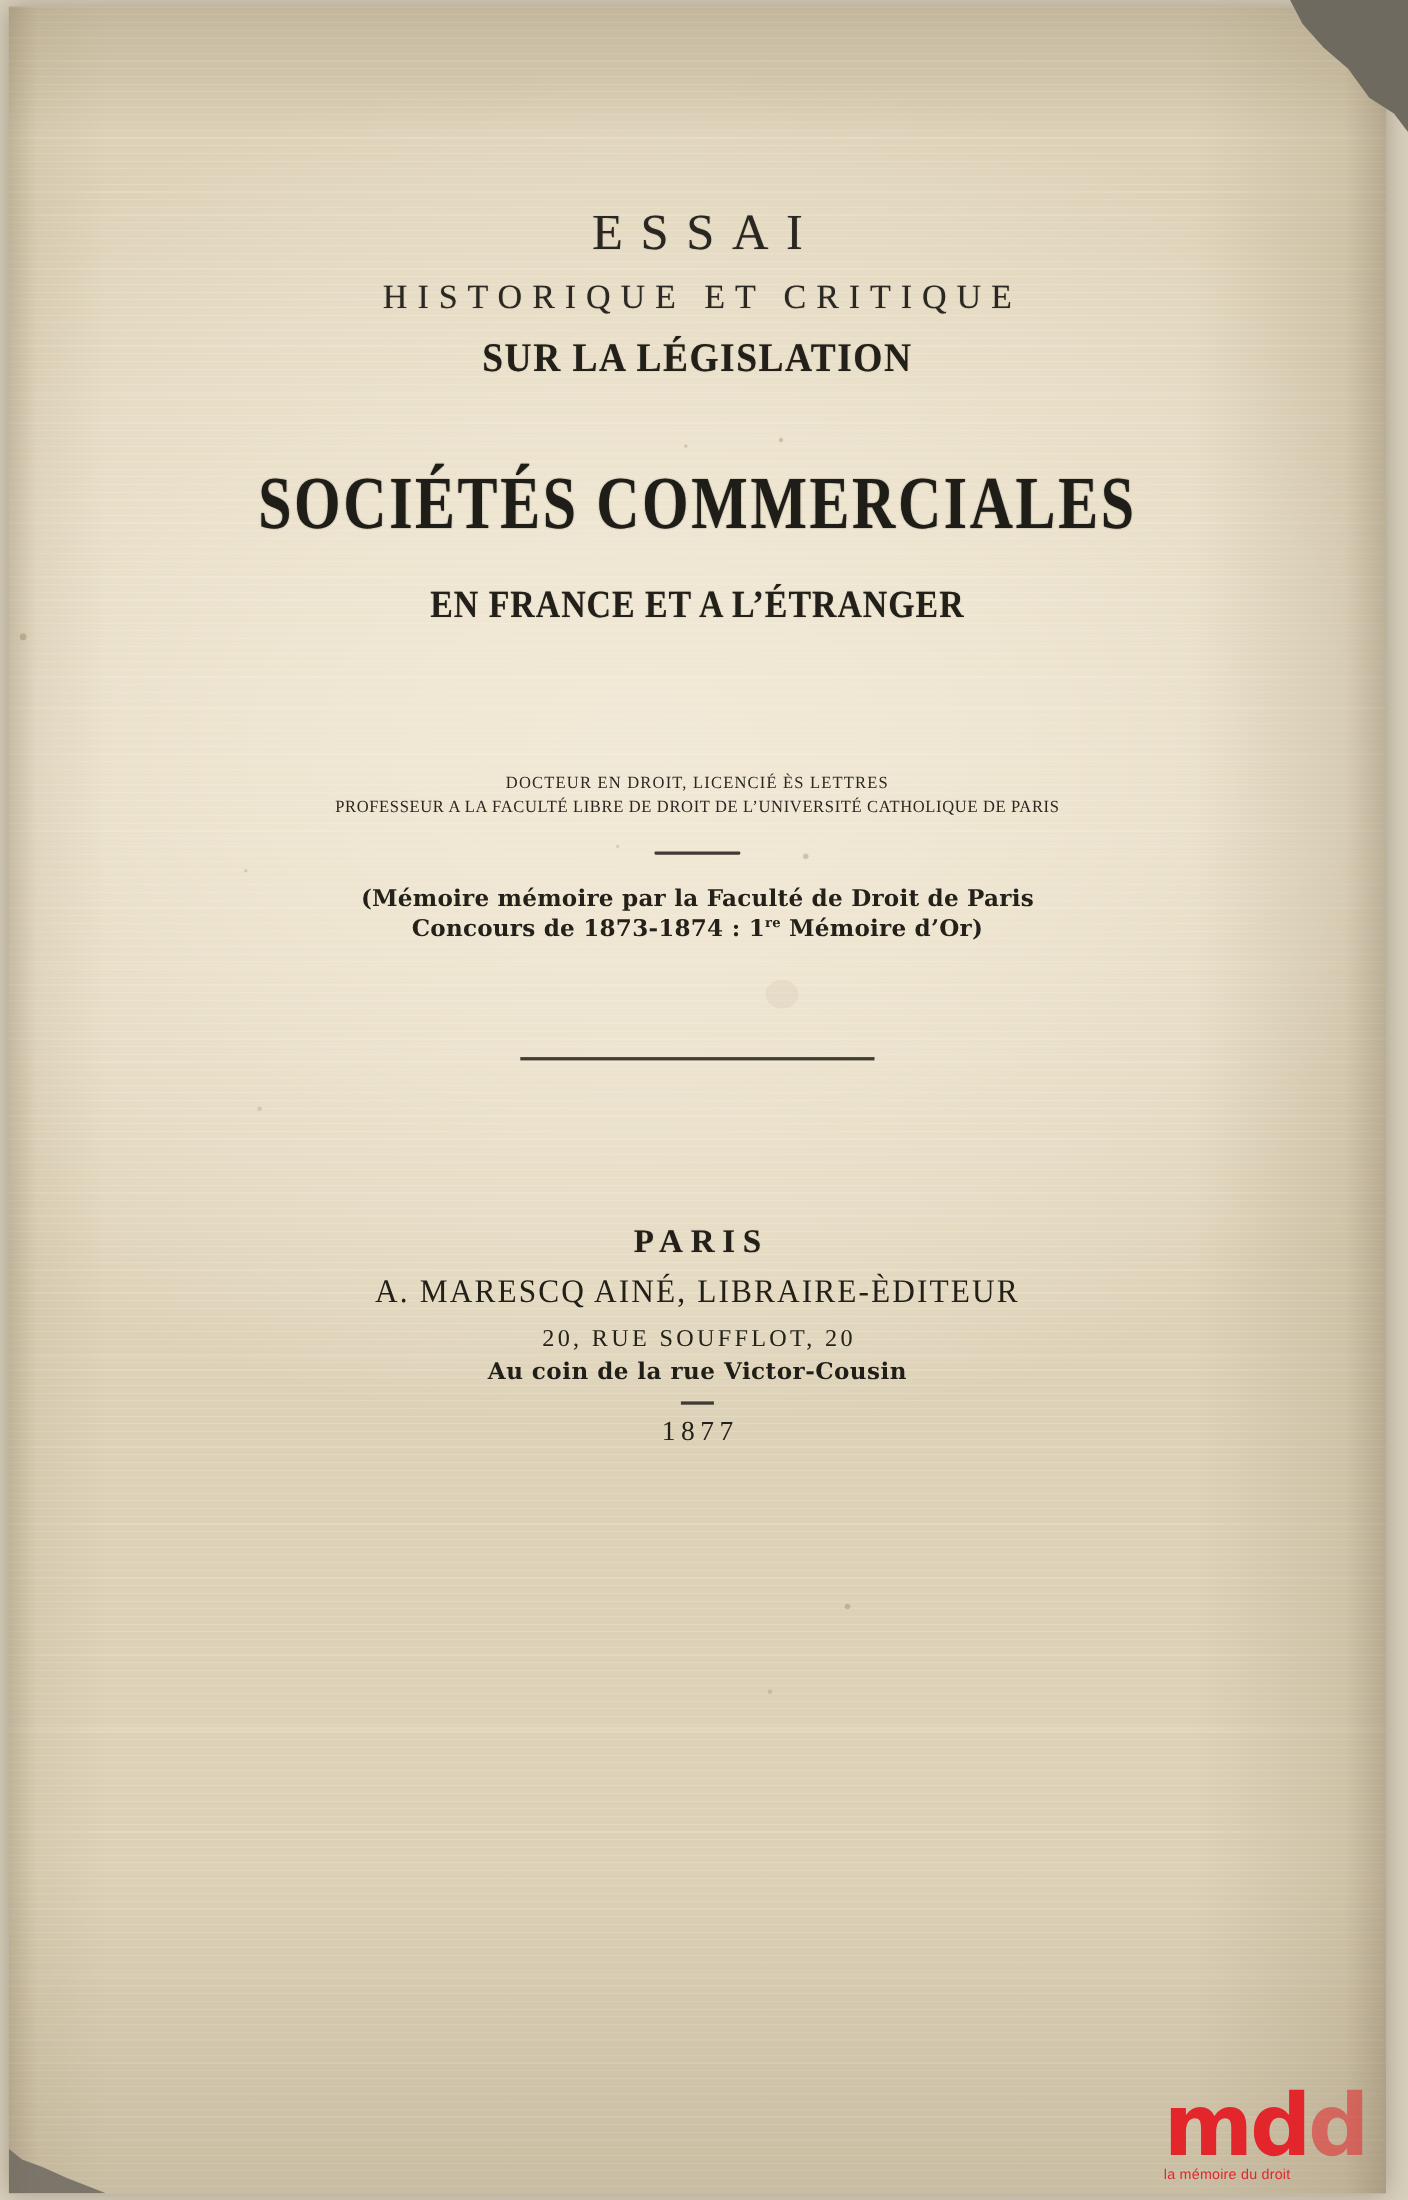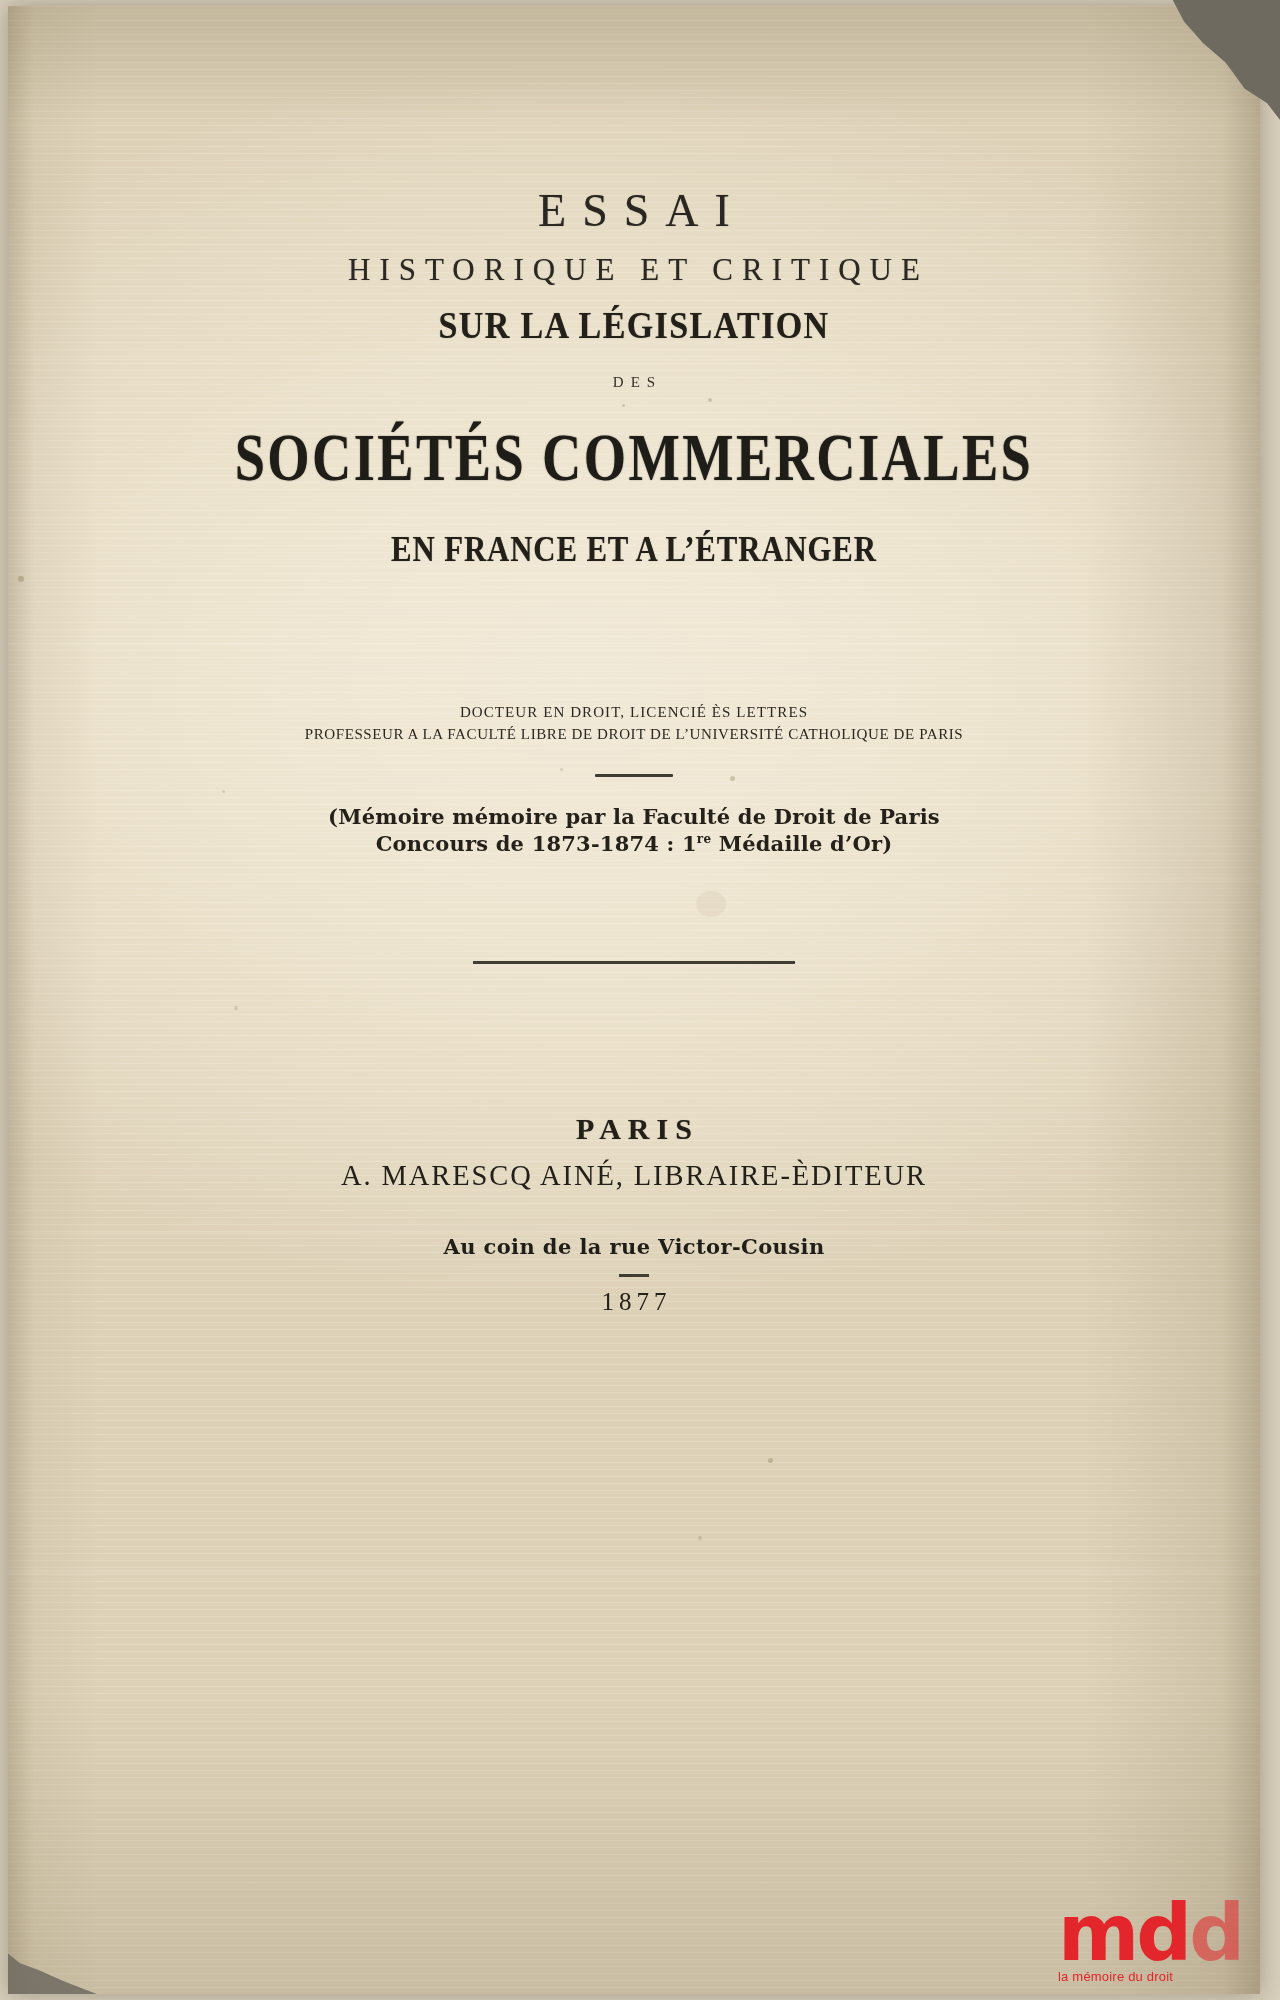--- a/index.html
+++ b/index.html
@@ -226,36 +226,36 @@
       <i style="left:760px;top:1452px;width:5px;height:5px;opacity:.45;"></i>
       <i style="left:690px;top:1530px;width:4px;height:4px;opacity:.35;"></i>
       <i style="left:10px;top:570px;width:6px;height:6px;opacity:.5;"></i>
     </div>
 
     <div class="content">
 
       <div class="line t-hist">HISTORIQUE ET CRITIQUE</div>
       <div class="line t-essai">ESSAI</div>
       <div class="line t-sur">SUR LA LÉGISLATION</div>
-      <div class="line t-des">DES</div>
       <div class="line t-soc">SOCIÉTÉS COMMERCIALES</div>
       <div class="line t-enfr">EN FRANCE ET A L’ÉTRANGER</div>
 
       <div class="line t-cred1">DOCTEUR EN DROIT, LICENCIÉ ÈS LETTRES</div>
       <div class="line t-cred2">PROFESSEUR A LA FACULTÉ LIBRE DE DROIT DE L’UNIVERSITÉ CATHOLIQUE DE PARIS</div>
 
       <div class="rule-short"></div>
 
       <div class="line t-award1">(Mémoire mémoire par la Faculté de Droit de Paris</div>
-      <div class="line t-award2"><span>Concours de 1873-1874 : 1</span><sup>re</sup><span> Médaille d’Or)</span></div>
+      <div class="line t-award2"><span>Concours de 1873-1874 : 1</span><sup>re</sup><span> Mémoire d’Or)</span></div>
 
       <div class="rule-long"></div>
 
       <div class="line t-paris">PARIS</div>
       <div class="line t-pub">A. MARESCQ AINÉ, LIBRAIRE-ÈDITEUR</div>
+      <div class="line t-addr">20, RUE SOUFFLOT, 20</div>
       <div class="line t-corner">Au coin de la rue  Victor-Cousin</div>
 
       <div class="rule-tiny"></div>
 
       <div class="line t-year">1877</div>
     </div>
 
     <div class="corner-bl"></div>
 
     <div class="logo">

